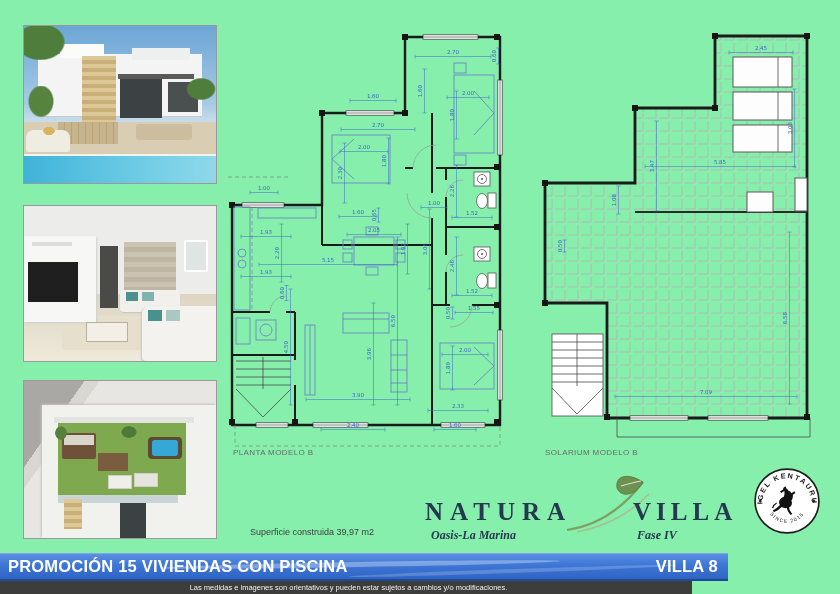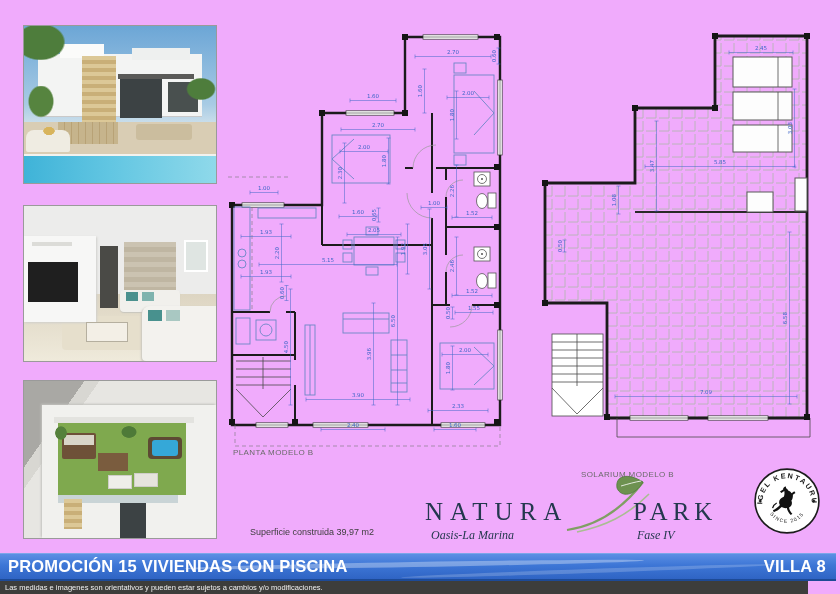--- a/index.html
+++ b/index.html
@@ -1,50 +1,50 @@
 <!DOCTYPE html>
 <html><head>
 <meta charset="utf-8">
 <style>
   html,body{margin:0;padding:0;background:#888;}
-  #page{position:relative;width:840px;height:594px;background:#f0abfc;overflow:hidden;
-        font-family:"Liberation Sans",sans-serif;}
+  #page{position:relative;width:840px;height:594px;background:#86efac;overflow:hidden;
+        font-family:"Liberation Sans",sans-serif;text-align:center;}
   .photo{position:absolute;left:23px;width:192px;border:1px solid #9a9a9a;overflow:hidden;background:#ddd;}
   .photo > div{position:absolute;}
   .caption{position:absolute;font-size:8px;letter-spacing:.4px;color:#6a6a6a;z-index:6;}
   .superficie{position:absolute;left:250px;top:527px;font-size:9px;color:#3d3d3d;}
   
   svg{position:absolute;overflow:visible;}
   .wall{fill:none;stroke:#1b1b1b;stroke-width:2.4;stroke-linejoin:miter;}
   .iw{fill:none;stroke:#1b1b1b;stroke-width:2;}
   .thin{fill:none;stroke:#4a4a4a;stroke-width:.8;}
   .furn{fill:none;stroke:#6b87c6;stroke-width:.9;}
   .fixt{fill:#fff;stroke:#555;stroke-width:.8;}
   .door{fill:none;stroke:#9a9a9a;stroke-width:.7;}
   .pillar{fill:#151515;}
   .win-r{fill:#fff;stroke:#333;stroke-width:.7;}
   .win-l{stroke:#333;stroke-width:.6;}
   .dash{fill:none;stroke:#777;stroke-width:.6;stroke-dasharray:4 3;}
   .dim{font-family:"DejaVu Sans",sans-serif;font-size:5.5px;fill:#3f66c8;text-anchor:middle;}
   .dimline{stroke:#3f66c8;stroke-width:.5;}
   .lounger{fill:#fdfdfd;stroke:#5a5a5a;stroke-width:1;}
   
-  #logo{position:absolute;left:425px;top:480px;width:295px;height:68px;}
+  #logo{position:absolute;left:425px;top:480px;width:295px;height:68px;font-weight:bold;}
   .brandword{position:absolute;font-family:"Liberation Serif",serif;font-size:25px;color:#24384e;letter-spacing:7px;}
   .brandsub{position:absolute;font-family:"Liberation Serif",serif;font-style:italic;font-size:12px;color:#24384e;}
   
   .stampT{font-family:"Liberation Sans",sans-serif;font-weight:700;font-size:7px;fill:#161616;letter-spacing:1.6px;}
   .stampB{font-family:"Liberation Sans",sans-serif;font-size:4.8px;fill:#161616;letter-spacing:1.2px;}
   
-  #bluebar{position:absolute;left:0;top:553px;width:836px;height:28px;box-sizing:border-box;
+  #bluebar{position:absolute;left:0;top:553px;width:728px;height:28px;box-sizing:border-box;
     background:linear-gradient(180deg,#5b8fe4 0%,#3d76d6 45%,#2f64c4 100%);
     border-top:1px solid #7ba6e8;border-bottom:2px solid #1d4a96;overflow:hidden;}
   #bluebar .bartext{position:absolute;top:0;line-height:25px;color:#fff;font-weight:700;font-size:16.5px;letter-spacing:.2px;}
   .streak{position:absolute;background:rgba(255,255,255,.32);border-radius:50%;}
-  #darkbar{position:absolute;left:0;top:581px;width:808px;height:13px;background:#3d3d3b;
+  #darkbar{position:absolute;left:0;top:581px;width:692px;height:13px;background:#3d3d3b;
     color:#f0f0ef;font-size:7.5px;line-height:13px;padding-left:5px;box-sizing:border-box;}
 </style>
 </head>
 <body>
 
 <div id="page">
 
   <div class="photo" style="top:25px;height:157px;">
     <div style="inset:0;background:linear-gradient(180deg,#6ca6d6 0%,#a8cbe4 50%,#dce8ee 68%);"></div>
     <div style="left:14px;top:28px;width:164px;height:62px;background:#f3f4f3;box-shadow:0 1px 0 #c9c9c9;"></div>
@@ -458,33 +458,33 @@
       <line x1="75" y1="366.5" x2="75" y2="370.5" class="dimline"></line>
       <line x1="257" y1="366.5" x2="257" y2="370.5" class="dimline"></line>
       <text x="166" y="366" class="dim">7.09</text>
       <line x1="249.5" y1="204" x2="249.5" y2="376" class="dimline"></line>
       <line x1="247.5" y1="204" x2="251.5" y2="204" class="dimline"></line>
       <line x1="247.5" y1="376" x2="251.5" y2="376" class="dimline"></line>
       <text x="247" y="290" transform="rotate(-90 247 290)" class="dim">6.58</text>
     </svg>
 
   <div class="caption" style="left:233px;top:448px;">PLANTA MODELO B</div>
-  <div class="caption" style="left:545px;top:470px;margin-left:36px;">SOLARIUM MODELO B</div>
+  <div class="caption" style="left:545px;top:448px;">SOLARIUM MODELO B</div>
 
   <div class="superficie">Superficie construida 39,97 m2</div>
 
   <div id="logo">
     <svg viewBox="0 0 100 62" style="left:140px;top:-8px;width:100px;height:62px;">
       <path d="M2,58 C30,54 55,40 78,10" fill="none" stroke="#7f9f63" stroke-width="2.2"></path>
       <path d="M12,60 C40,54 62,44 84,22" fill="none" stroke="#a9bd92" stroke-width="1.6"></path>
       <path d="M78,10 C62,0 50,4 52,16 C56,26 70,24 78,10 Z" fill="#6d9150" stroke="#4e7a3a" stroke-width="0.8"></path>
       <path d="M56,14 C63,12 70,10 76,9" fill="none" stroke="#ffffff" stroke-width="0.8"></path>
     </svg>
     <span class="brandword" style="left:0;top:18px;">NATURA</span>
-    <span class="brandword" style="left:208px;top:18px;letter-spacing:5px;">PARK</span>
+    <span class="brandword" style="left:208px;top:18px;letter-spacing:5px;">VILLA</span>
     <span class="brandsub" style="left:6px;top:48px;">Oasis-La Marina</span>
     <span class="brandsub" style="left:212px;top:48px;">Fase IV</span>
   </div>
 
   <svg viewBox="0 0 68 68" style="left:752px;top:466px;width:70px;height:70px;">
     <defs>
       <path id="arcT" d="M10,36 A24,24 0 0 1 58,36"></path>
       <path id="arcB" d="M14.5,41 A20.5,20.5 0 0 0 53.5,41"></path>
     </defs>
     <circle cx="34" cy="34" r="31" fill="#ffffff" stroke="#1d1d1d" stroke-width="1.6"></circle>

